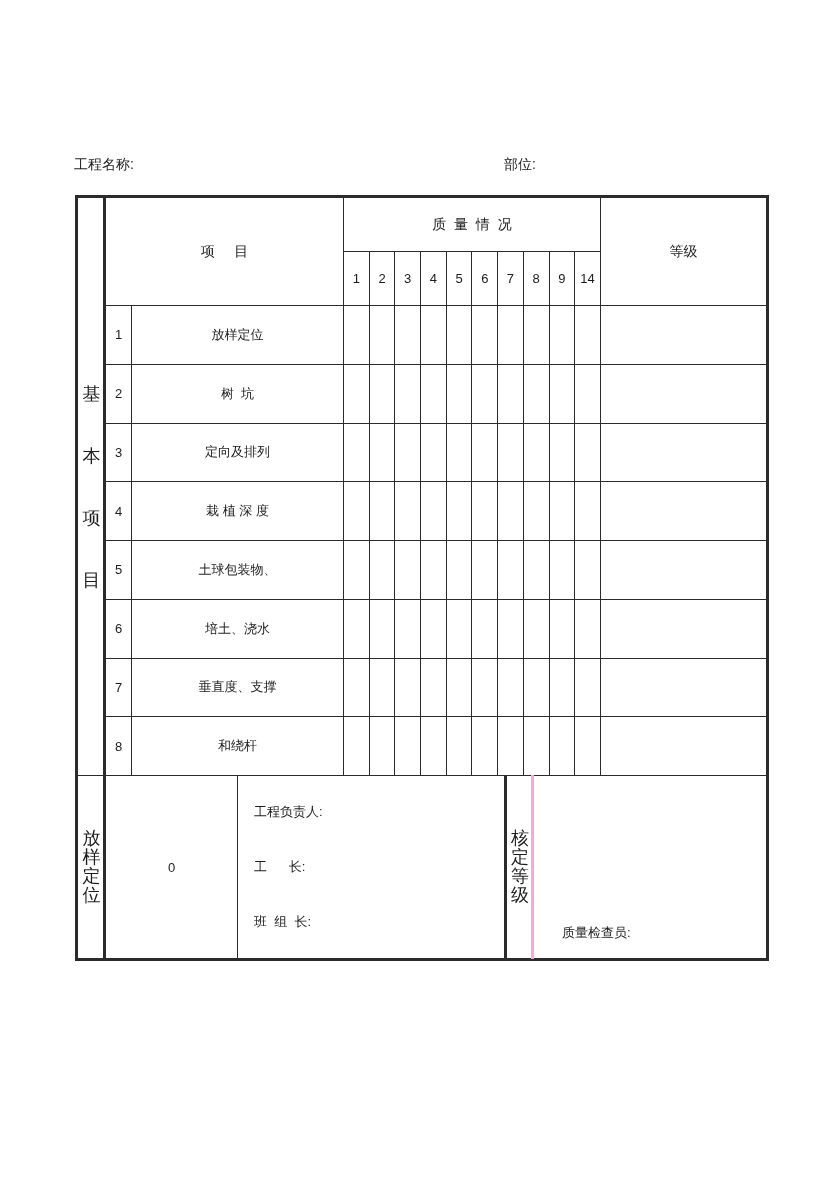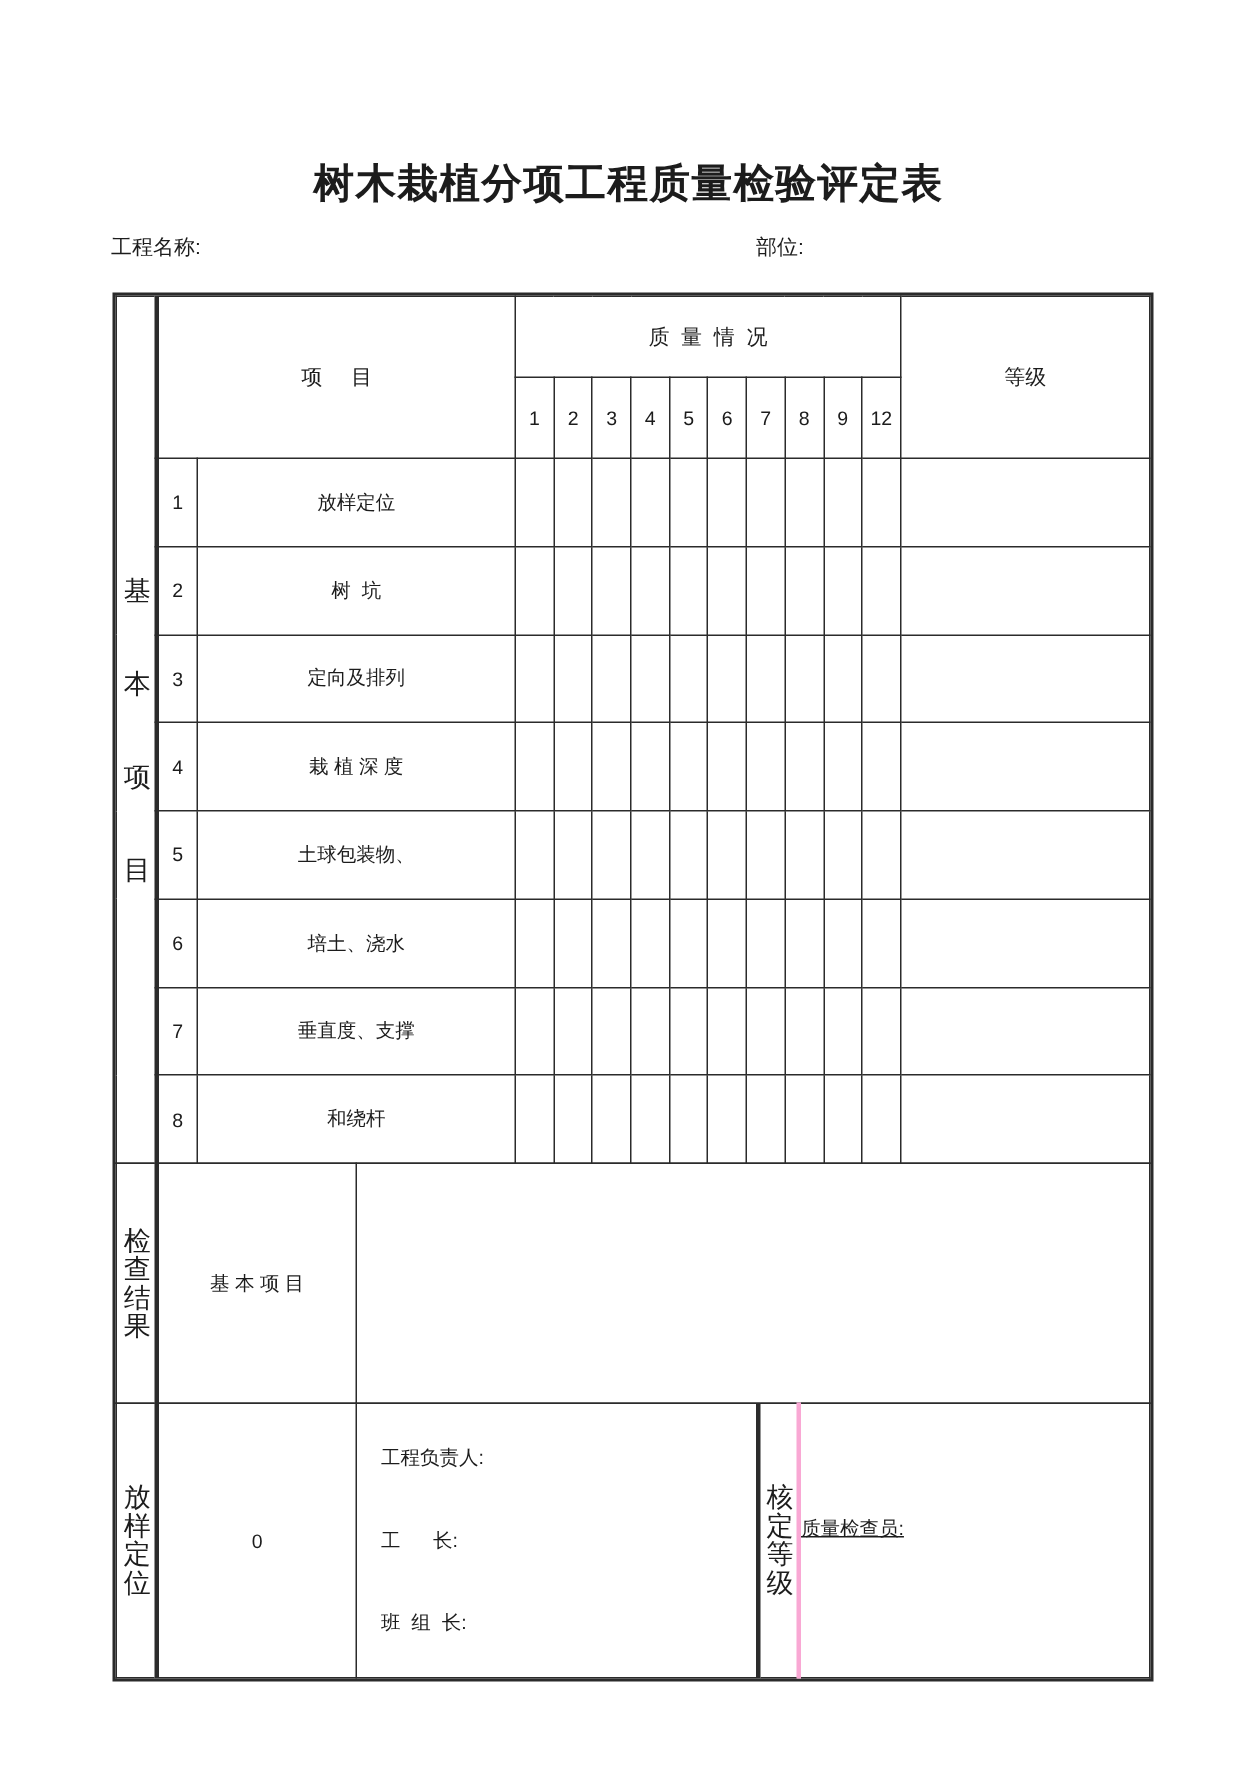--- a/index.html
+++ b/index.html
@@ -55,30 +55,29 @@
   tr.check-row { height:160px; }
 
   
   tr.eval-row { height:167px; }
   .signers {
     height:166px; display:flex; flex-direction:column;
     justify-content:space-around; align-items:flex-start;
     padding-left:16px; text-align:left;
   }
   .inspector-box {
-    height:166px; display:flex; align-items:center;
-    padding:0 0 16px 0; text-align:left;text-decoration:underline;
+    height:166px; display:flex; align-items:flex-end;
+    padding:0 0 16px 28px; text-align:left;
   }
 </style>
 </head>
 <body>
 
 <div class="page">
 
-  <div class="doc-title">树木栽植分项工程质量检验评定表</div>
 
   <div class="meta-row">
     <span class="meta-project">工程名称:</span>
     <span class="meta-location">部位:</span>
   </div>
 
   <div class="form-box">
 
     <table>
       <colgroup>
@@ -109,21 +108,21 @@
         <tr class="hrow">
             <td>1</td>
             <td>2</td>
             <td>3</td>
             <td>4</td>
             <td>5</td>
             <td>6</td>
             <td>7</td>
             <td>8</td>
             <td>9</td>
-            <td>12</td>
+            <td>14</td>
           </tr>
       <tr class="item-row">
             <td>1</td>
             <td class="name pre">放样定位</td>
             <td></td>
             <td></td>
             <td></td>
             <td></td>
             <td></td>
             <td></td>
@@ -234,36 +233,20 @@
             <td></td>
             <td></td>
             <td></td>
             <td></td>
             <td></td>
             <td></td>
           </tr>
         </tbody>
     </table>
 
-    <table>
-      <colgroup>
-        <col style="width:27px">
-          <col style="width:133px">
-          <col>
-      </colgroup>
-      <tbody>
-        <tr class="check-row">
-          <td class="vcol">
-            <span class="vstack tight">检查结果</span>
-          </td>
-          <td class="pre">基 本 项 目</td>
-          <td></td>
-        </tr>
-      </tbody>
-    </table>
 
     <table>
       <colgroup>
         <col style="width:27px">
           <col style="width:133px">
           <col style="width:268px">
         <col style="width:27px">
           <col>
       </colgroup>
       <tbody>

